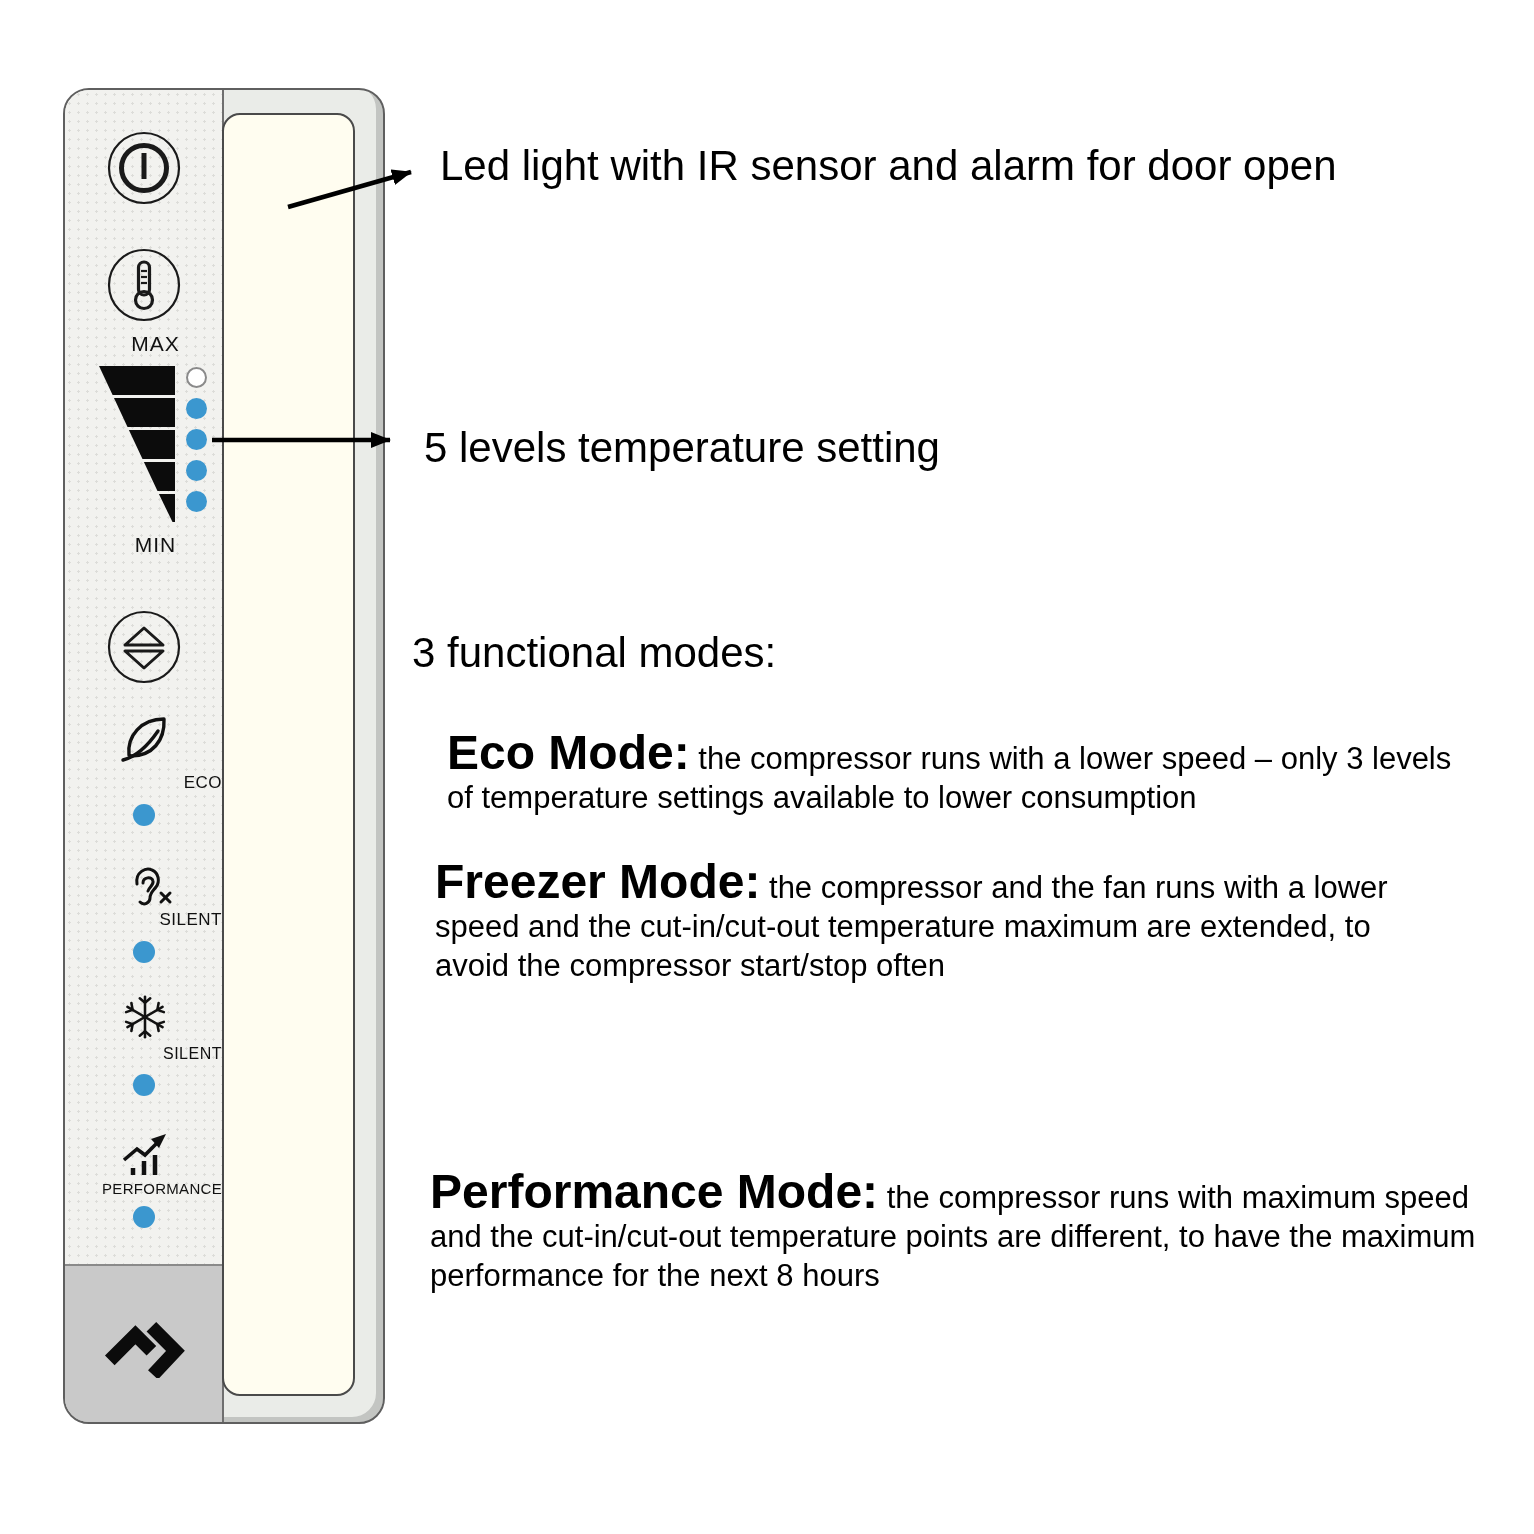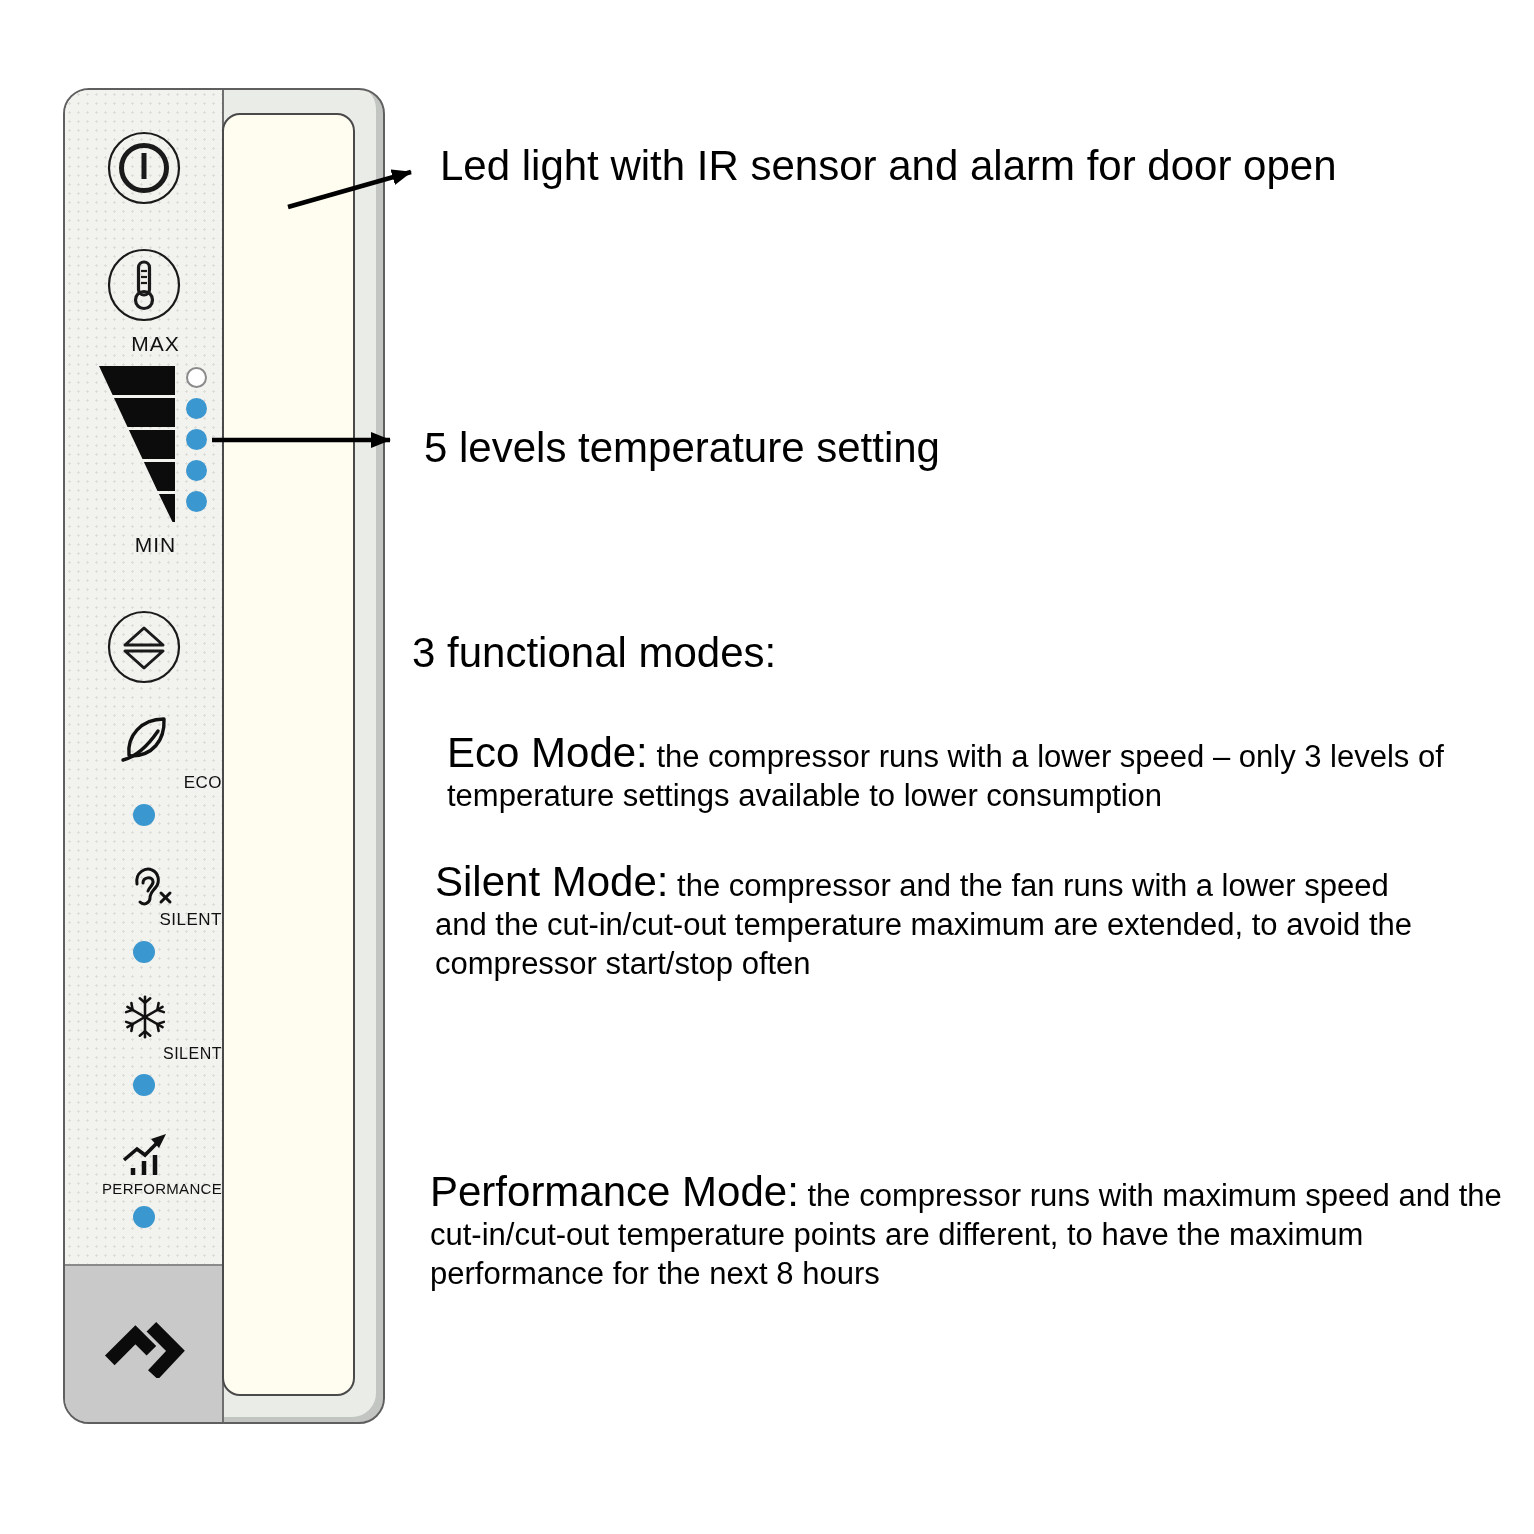--- a/index.html
+++ b/index.html
@@ -40,21 +40,21 @@
   .lvl-dot.off{background:#fff;border:2.5px solid #8a8a8a}
 
   .dot{position:absolute;left:68px;width:22px;height:22px;border-radius:50%;
     background:var(--accent-blue)}
   .mode-icon{position:absolute}
 
   
   .overlay{position:absolute;left:0;top:0;pointer-events:none}
   .ann{position:absolute;white-space:nowrap;font-size:42px;color:#000}
   .mode-desc{position:absolute;font-size:31px;line-height:39px;color:#000}
-  .mode-title{font-size:42px;font-weight:normal}
+  .mode-title{font-size:48px;font-weight:bold}
   #desc-eco{left:447px;top:733px;max-width:1030px}
   #desc-silent{left:435px;top:862px;max-width:1000px}
   #desc-freezer{left:430px;top:1030px;max-width:1010px}
   #desc-performance{left:430px;top:1172px;max-width:1075px}
 </style>
 </head>
 <body>
 
 <div class="stage">
 
@@ -210,17 +210,17 @@
   </svg>
 
   <div class="ann" style="left:440px;top:142px">Led light with IR sensor and alarm for door open</div>
 
   <div class="ann" style="left:424px;top:424px">5 levels temperature setting</div>
 
   <div class="ann" style="left:412px;top:629px">3 functional modes:</div>
 
   <p class="mode-desc" id="desc-eco"><span class="mode-title">Eco Mode:</span><span> the compressor runs with a lower speed – only 3 levels of temperature settings available to lower consumption</span></p>
 
-  <p class="mode-desc" id="desc-silent"><span class="mode-title">Silent Mode:</span><span> the compressor and the fan runs with a lower speed and the cut-in/cut-out temperature maximum are extended, to avoid the compressor start/stop often</span></p>
+  <p class="mode-desc" id="desc-silent"><span class="mode-title">Freezer Mode:</span><span> the compressor and the fan runs with a lower speed and the cut-in/cut-out temperature maximum are extended, to avoid the compressor start/stop often</span></p>
 
 
   <p class="mode-desc" id="desc-performance"><span class="mode-title">Performance Mode:</span><span> the compressor runs with maximum speed and the cut-in/cut-out temperature points are different, to have the maximum performance for the next 8 hours</span></p>
 </div>
 
 </body></html>

